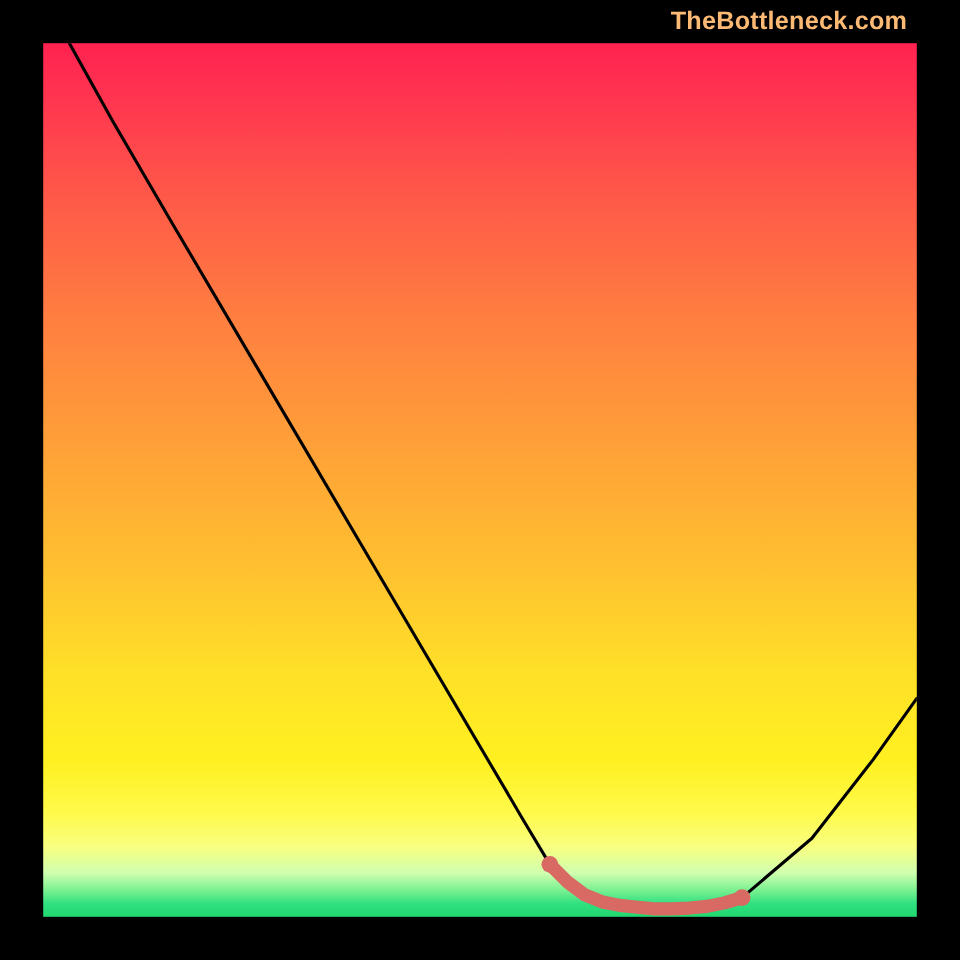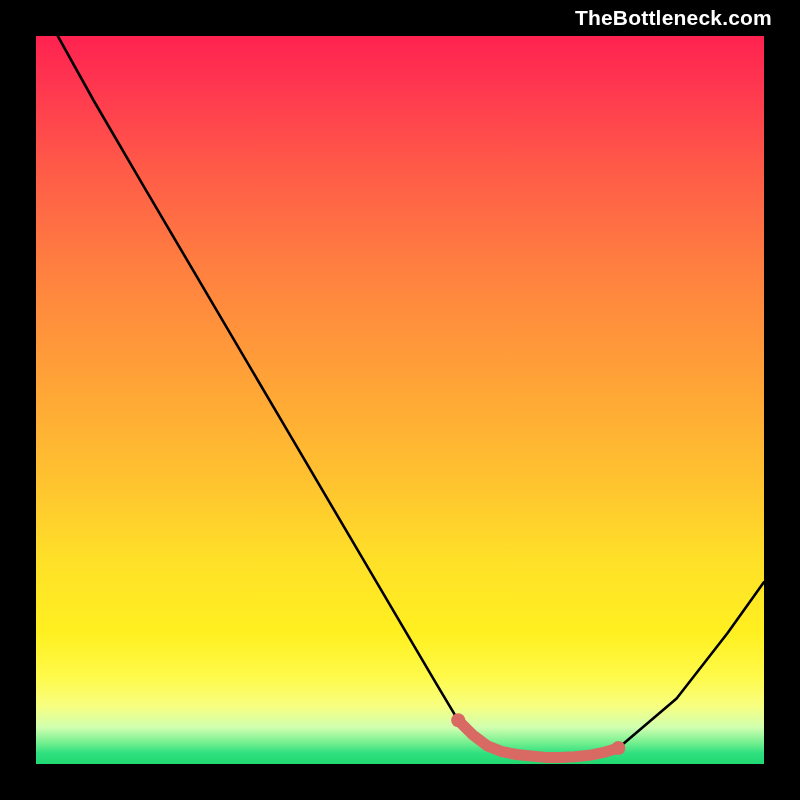--- a/index.html
+++ b/index.html
@@ -38,25 +38,25 @@
       #f8ff80 92%,
       #d0ffb0 95%,
       #78f090 97%,
       #30e080 98.5%,
       #20d870 100%
     );
   }
   .watermark {
     position: absolute;
     top: 6px;
-    right: 28px;
+    right: 44px;
     font-family: Arial, Helvetica, sans-serif;
     font-size: 21px;
     font-weight: 600;
-    color: #ffffff;
+    color: #fdba74;
     letter-spacing: 0.2px;
   }
   svg.curve {
     position: absolute;
     left: 0;
     top: 0;
     width: 100%;
     height: 100%;
   }
 </style>

